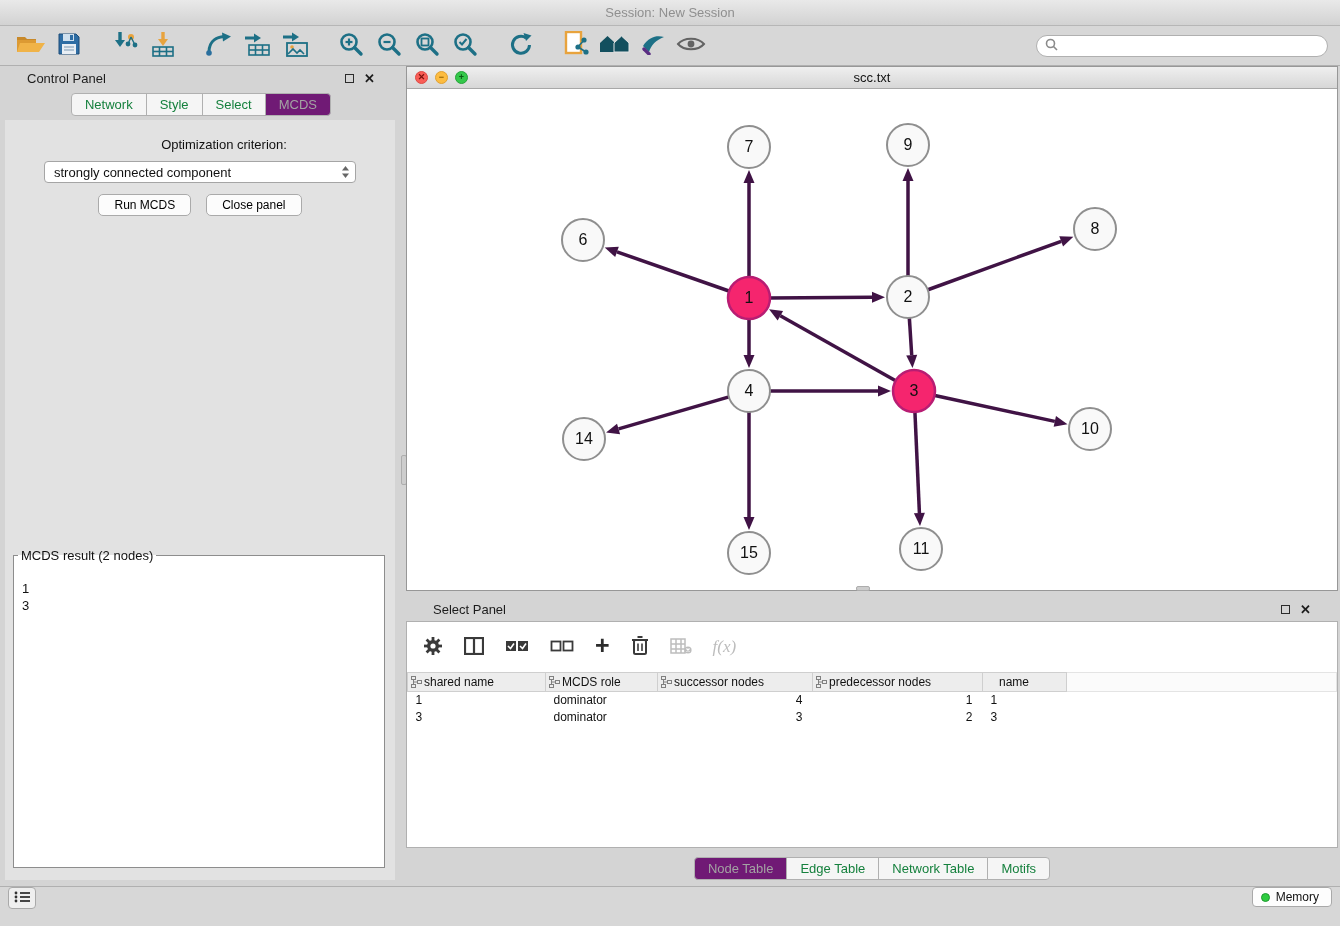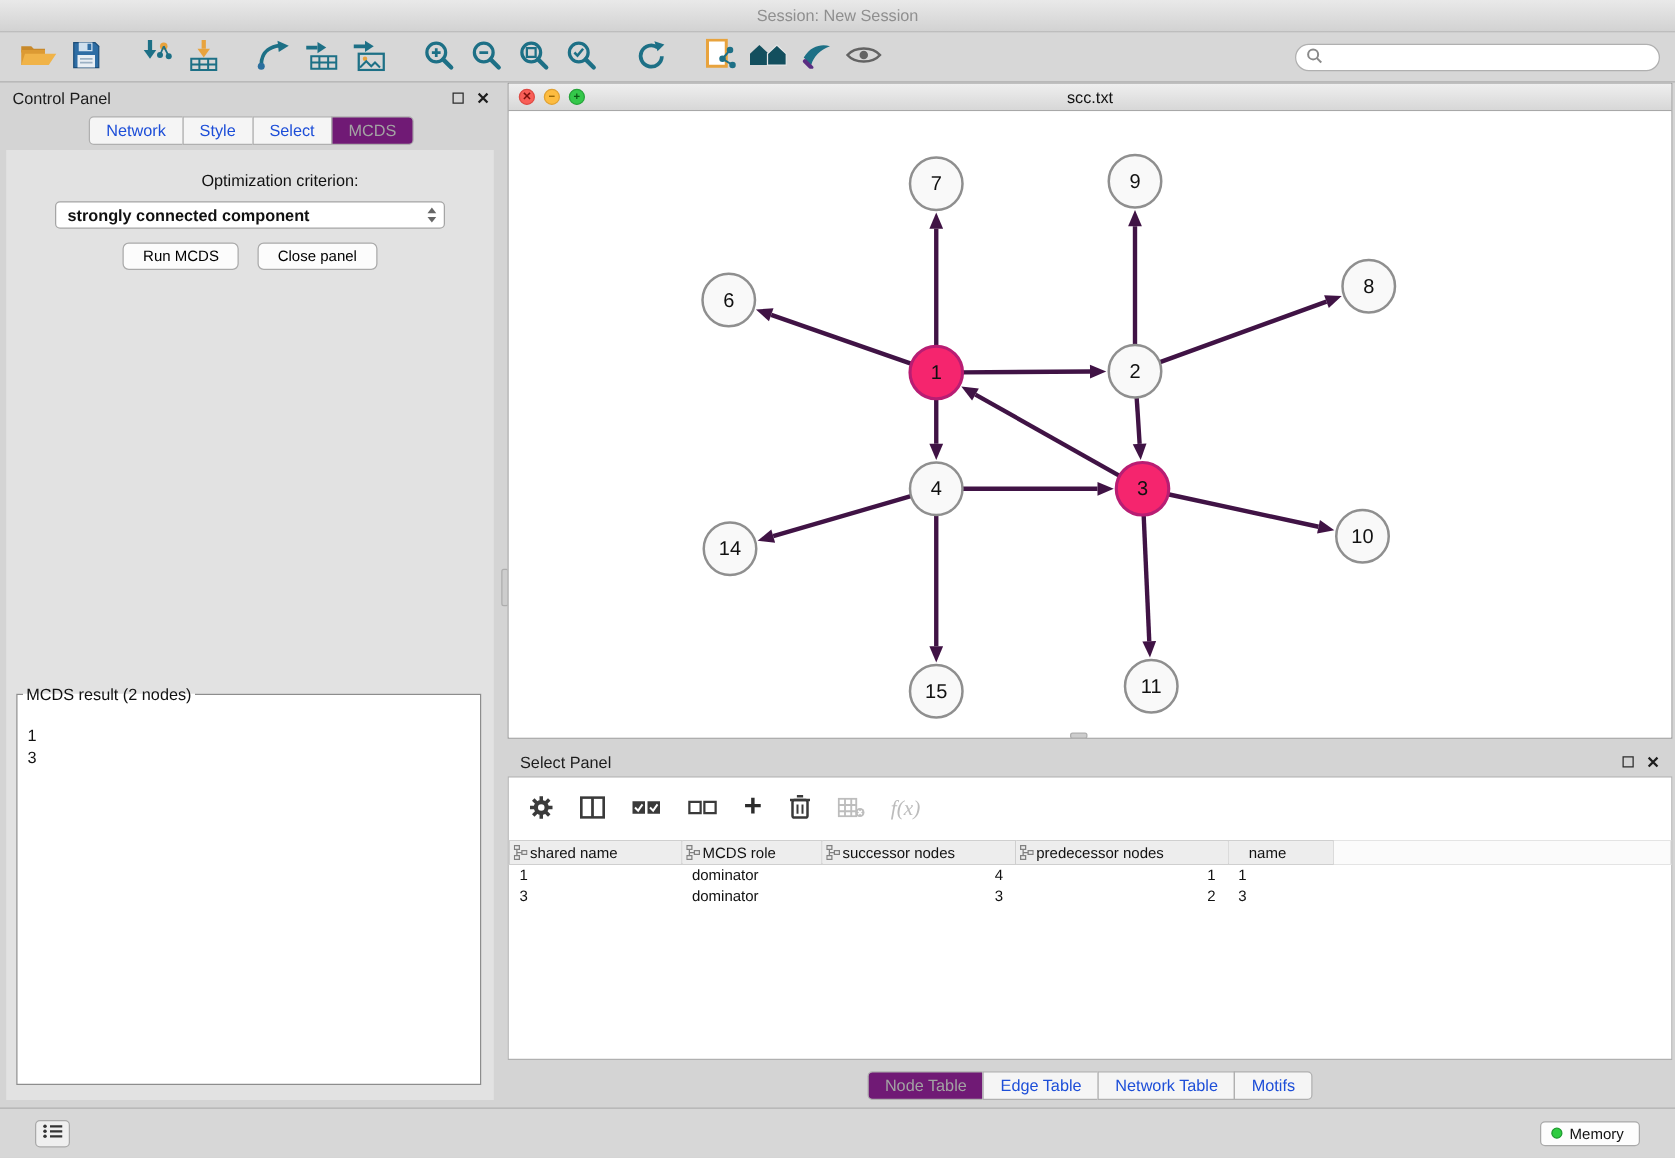--- a/index.html
+++ b/index.html
@@ -17,36 +17,36 @@
     border-bottom:1px solid #b0b0b0; display:flex; align-items:center; padding:0 12px; }
   .tool-group { display:flex; align-items:center; margin-right:18px; }
   .tool-btn { width:38px; height:32px; display:flex; align-items:center; justify-content:center; }
   .search-wrap { margin-left:auto; width:292px; height:22px; background:#fff;
     border:1px solid #b0b0b0; border-radius:11px; display:flex; align-items:center; padding:0 8px; gap:5px; }
   .search-wrap input { border:none; outline:none; flex:1; font:12px "Liberation Sans",sans-serif; background:transparent; }
 
   
   .main { position:absolute; top:66px; left:0; right:0; bottom:40px; }
 
-  .panel-header { height:24px; display:flex; align-items:center; padding:0 10px; font-size:13px; color:#1c1c1c;justify-content:space-between; }
+  .panel-header { height:24px; display:flex; align-items:center; padding:0 27px; font-size:13px; color:#1c1c1c;justify-content:space-between; }
   .win-btns { margin-left:auto; display:flex; gap:10px; align-items:center; }
   .float-box { width:9px; height:9px; border:1.5px solid #2b2b2b; display:inline-block; }
   .close-glyph { font-size:13px; font-weight:bold; color:#1c1c1c; line-height:1; }
 
   
   .control-panel { position:absolute; left:0; top:0; width:402px; height:100%; }
   .cp-tabs { display:flex; justify-content:center; margin-top:3px; }
-  .tab { padding:3px 13px; background:#f5f5f5; border:1px solid #b0b0b0; margin-left:-1px; font-size:13px; color:#1d4ed8; }
+  .tab { padding:3px 13px; background:#f5f5f5; border:1px solid #b0b0b0; margin-left:-1px; font-size:13px; color:#15803d; }
   .tab:first-child { border-top-left-radius:4px; border-bottom-left-radius:4px; margin-left:0; }
   .tab:last-child { border-top-right-radius:4px; border-bottom-right-radius:4px; }
   .tab.active { background:#701a75; color:#a3a3a3; }
   .cp-body { position:absolute; top:54px; left:5px; right:7px; bottom:6px; background:#e2e2e2; }
   .opt-label { text-align:center; margin-top:17px; font-size:13px;padding-left:48px; }
   .select { width:312px; height:22px; margin:9px auto 0; background:#fff; border:1px solid #a5a5a5;
-    border-radius:4px; display:flex; align-items:center; padding:0 5px 0 9px; font-size:13px;font-weight:bold; }
+    border-radius:4px; display:flex; align-items:center; padding:0 5px 0 9px; font-size:13px; }
   .stepper { margin-left:auto; display:flex; align-items:center; }
   .btn-row { display:flex; justify-content:center; gap:15px; margin-top:11px; }
   .push-btn { background:#fcfcfc; border:1px solid #aaa; border-radius:5px; padding:3px 15px; font-size:12px; }
   fieldset.result { position:absolute; left:8px; right:10px; top:428px; bottom:12px;
     border:1px solid #8d8d8d; background:#fff; }
   fieldset.result legend { font-size:13px; margin-left:4px; padding:0 3px; }
   .result-list { position:absolute; left:1px; right:1px; top:14px; bottom:1px; background:#fff;
     padding:3px 7px; font-size:13px; line-height:17px; overflow:hidden; }
 
   .v-handle { position:absolute; left:401px; top:389px; width:6px; height:30px;
@@ -79,21 +79,21 @@
   .node-table th { height:19px; background:#ededed; border:1px solid #cfcfcf; font-weight:normal;
     font-size:12px; position:relative; text-align:left; padding:0 2px 0 16px; overflow:hidden; }
   .node-table th.filler { background:#fbfbfb; border:1px solid #e4e4e4; }
   .hdr-icon { position:absolute; left:3px; top:3px; }
   .node-table td { font-size:12px; height:17px; padding:0 8px; overflow:hidden; white-space:nowrap; }
   .node-table td.c2, .node-table td.c3 { text-align:right; padding-right:10px; }
   .tab-strip { position:absolute; bottom:6px; left:0; right:0; display:flex; justify-content:center; }
 
   
   .status-bar { position:absolute; bottom:0; left:0; right:0; height:40px; background:#d7d7d7;
-    border-top:1px solid #b0b0b0; display:flex; align-items:center; padding:0 28px; }
+    border-top:1px solid #b0b0b0; display:flex; align-items:flex-start; padding:0 8px; }
   .list-btn { width:28px; height:22px; border:1px solid #a9a9a9; border-radius:4px; background:#efefef;
     display:flex; align-items:center; justify-content:center; }
   .memory-btn { margin-left:auto; display:flex; align-items:center; gap:6px; background:#fdfdfd;
     border:1px solid #a9a9a9; border-radius:4px; padding:2px 12px 2px 8px; font-size:12px; }
   .mem-dot { width:9px; height:9px; border-radius:50%; background:#2ecc40; border:1px solid #1f9a30; }
 </style>
 </head>
 <body>
 
 <div class="titlebar">

